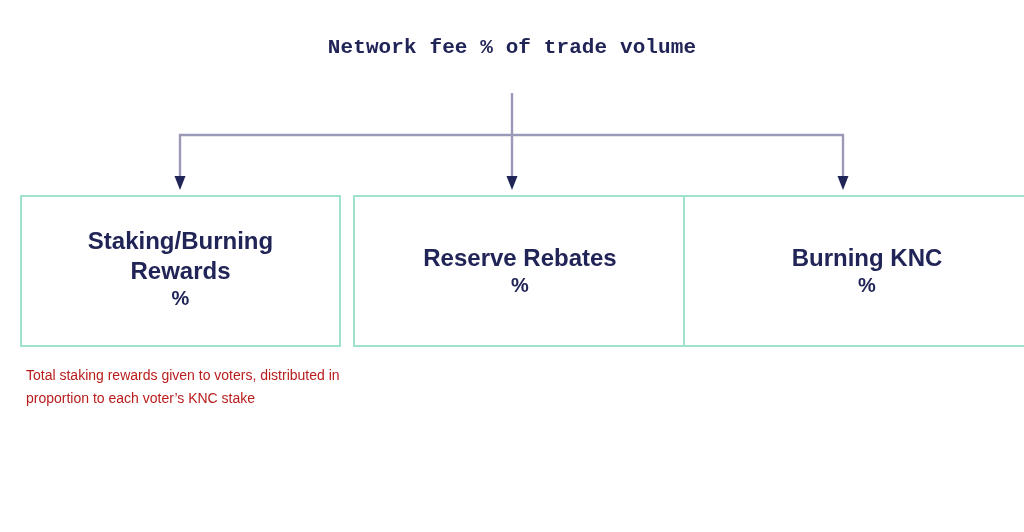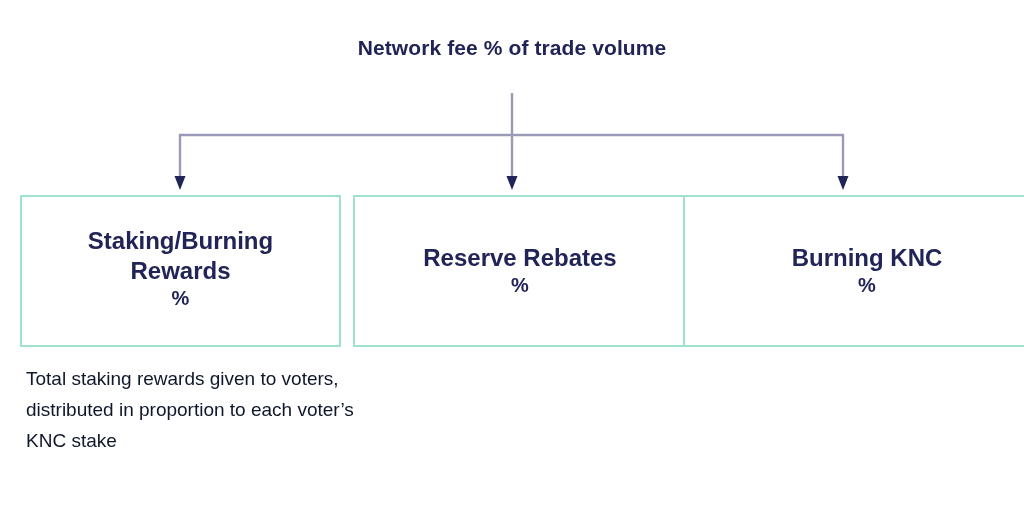--- a/index.html
+++ b/index.html
@@ -25,20 +25,21 @@
     position: absolute;
     left: 0;
     top: 36px;
     width: 1024px;
     text-align: center;
     font-size: 21px;
     font-weight: bold;
     color: #212456;
     letter-spacing: 0.1px;
     white-space: nowrap;
+    font-family: Liberation Mono, monospace;
   }
 
   
   #connectors {
     position: absolute;
     left: 0;
     top: 0;
     width: 1024px;
     height: 532px;
     pointer-events: none;
@@ -80,23 +81,23 @@
   #box-staking .cat-label { margin-top: -6px; }
   #box-reserve .cat-label,
   #box-burning .cat-label { margin-top: -2px; }
 
   
   #caption {
     position: absolute;
     left: 26px;
     top: 364px;
     width: 330px;
-    font-size: 19px;
+    font-size: 14px;
     font-weight: normal;
-    color: #0f172a;
+    color: #b91c1c;
     line-height: 1.62;
     white-space: pre-line;
   }
 </style>
 </head>
 <body>
 
 <div id="canvas">
 
   <div id="diagram-title">Network fee % of trade volume</div>

